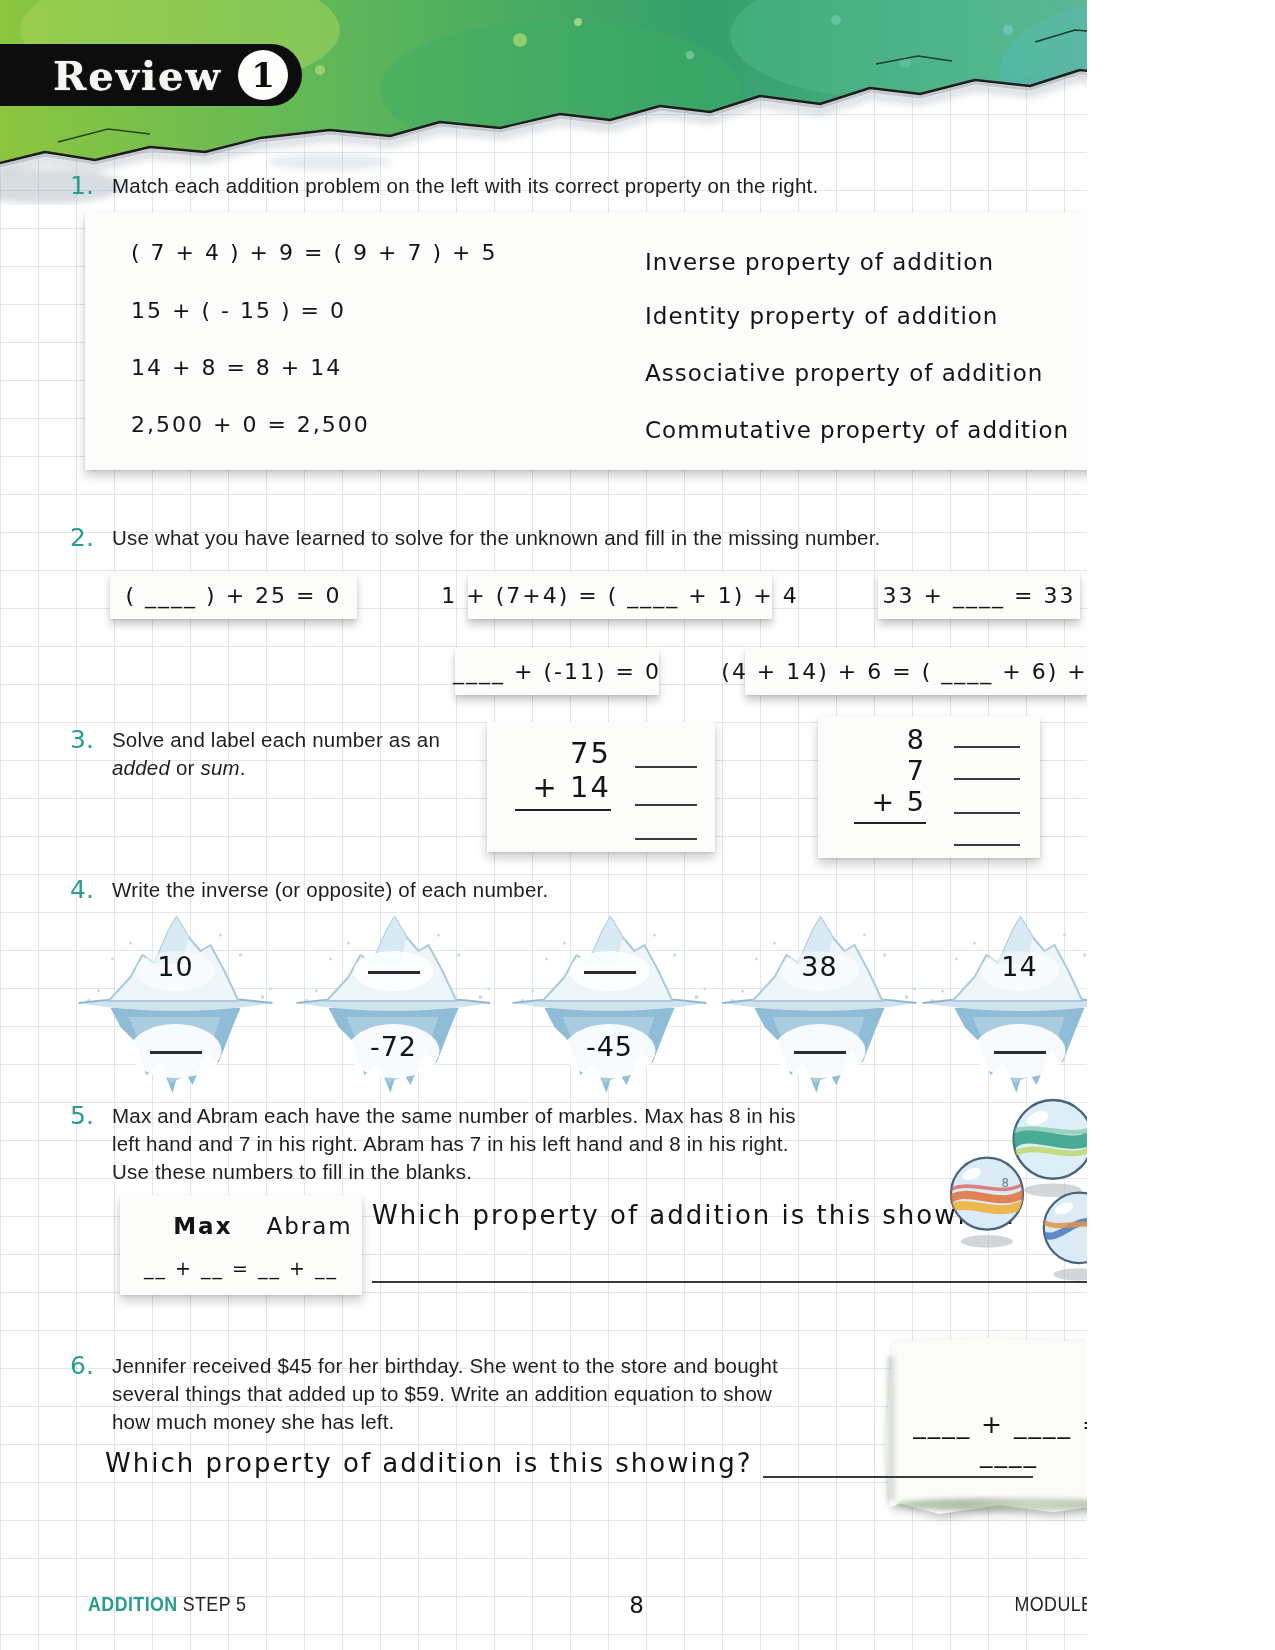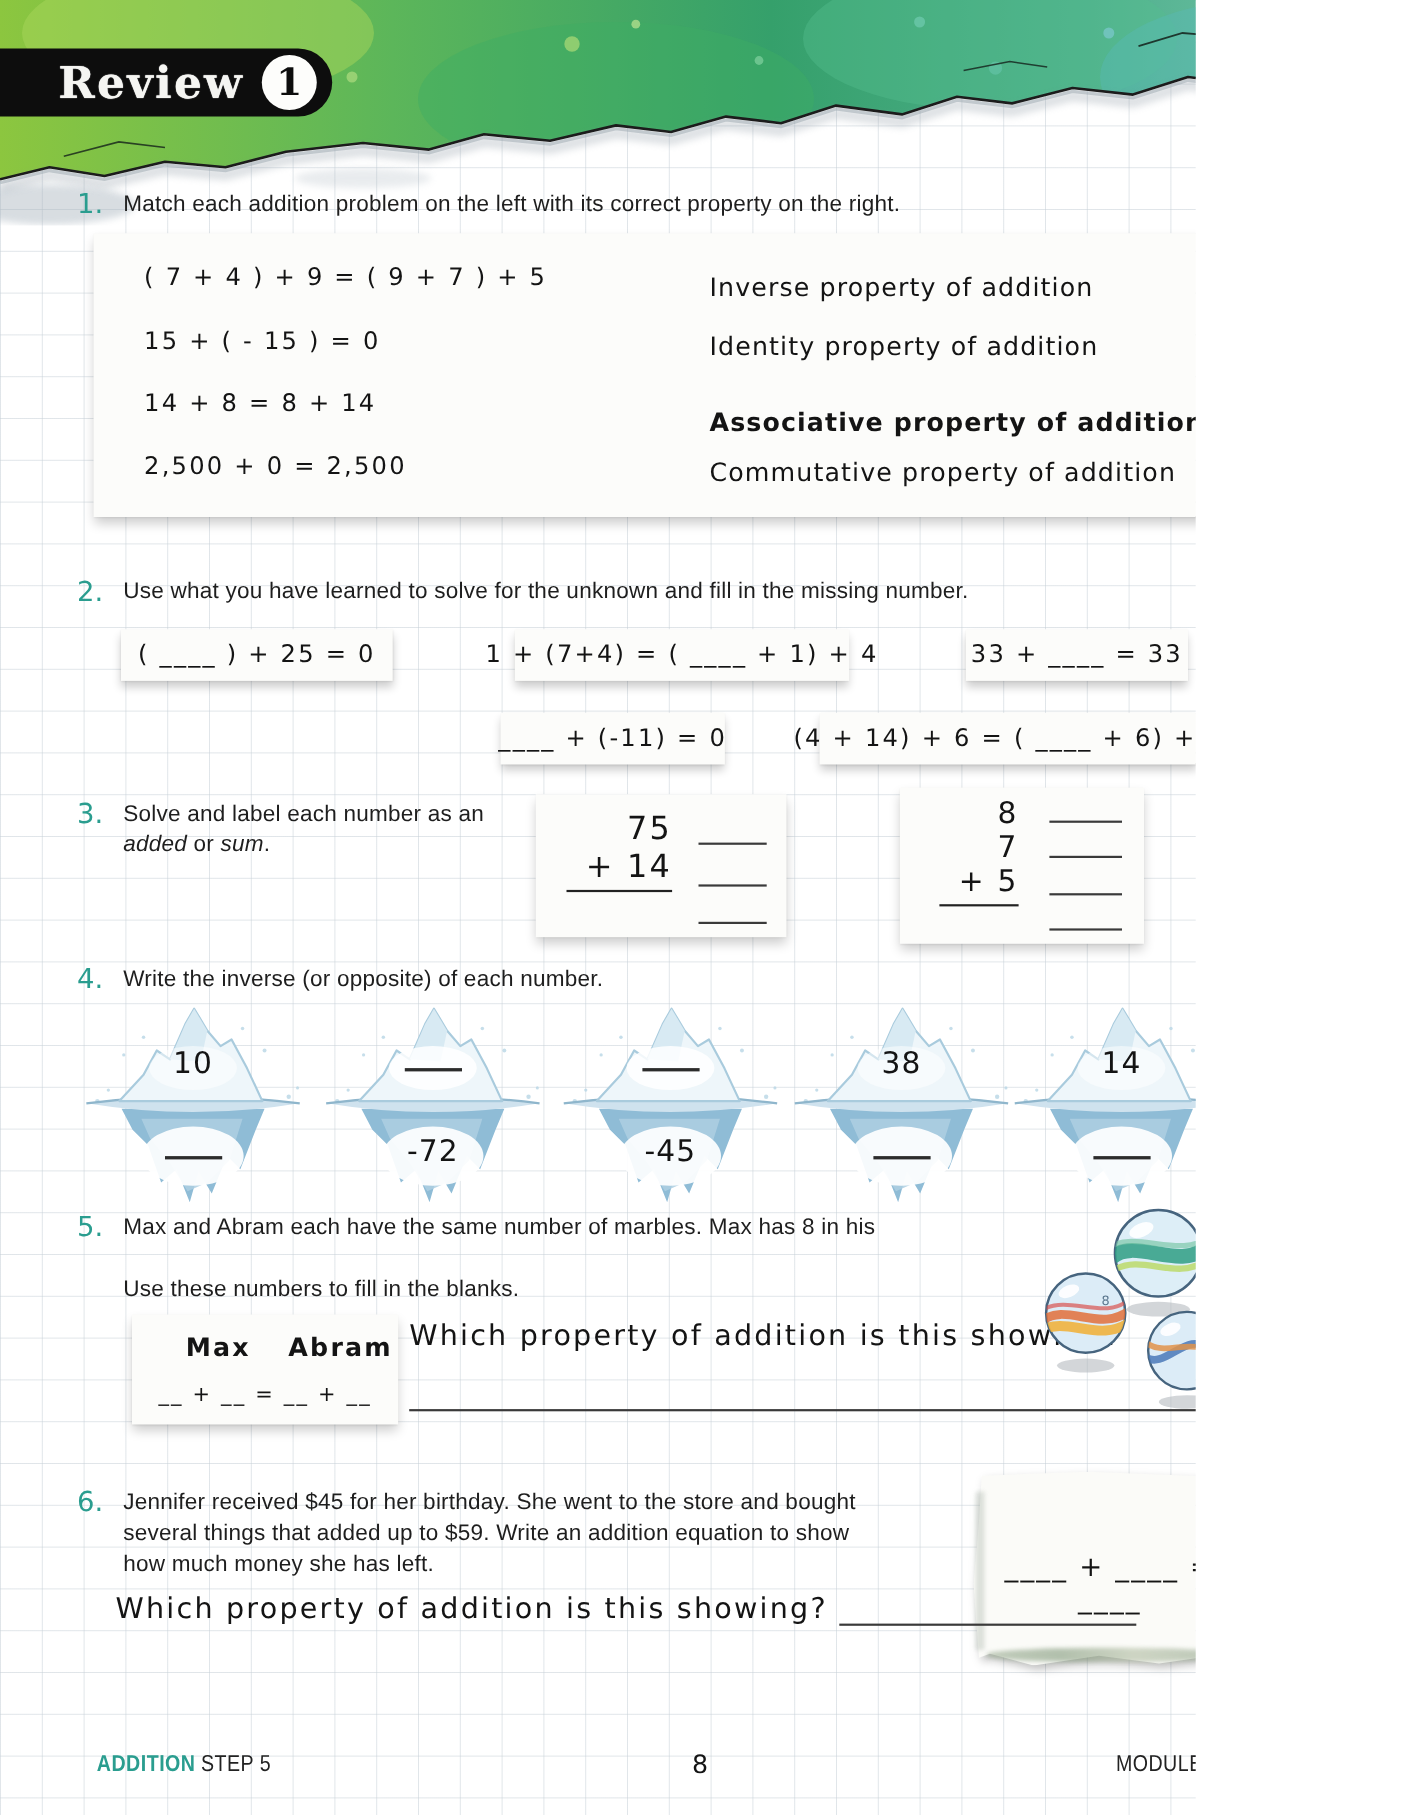--- a/index.html
+++ b/index.html
@@ -148,21 +148,21 @@
     <span class="qnum">1.</span>
     <span class="qtext">Match each addition problem on the left with its correct property on the right.</span>
   </div>
   <div class="card" style="left:85px; top:212px; width:1052px; height:258px;">
     <div class="q1-eq hand" style="top:28px;">( 7 + 4 ) + 9  =  ( 9 + 7 ) + 5</div>
     <div class="q1-eq hand" style="top:86px;">15 + ( - 15 )  =  0</div>
     <div class="q1-eq hand" style="top:143px;">14 + 8  =  8 + 14</div>
     <div class="q1-eq hand" style="top:200px;">2,500 + 0  =  2,500</div>
     <div class="q1-prop hand" style="top:37px;">Inverse property of addition</div>
     <div class="q1-prop hand" style="top:91px;">Identity property of addition</div>
-    <div class="q1-prop hand" style="top:160px;font-weight:bold;">Associative property of addition</div>
+    <div class="q1-prop hand" style="top:148px;">Associative property of addition</div>
     <div class="q1-prop hand" style="top:205px;">Commutative property of addition</div>
   </div>
 
   <div class="qrow" style="top:524px;">
     <span class="qnum">2.</span>
     <span class="qtext">Use what you have learned to solve for the unknown and fill in the missing number.</span>
   </div>
   <div class="q2-box hand" style="left:110px; top:572px; width:235px; height:47px;">( ____ ) + 25 = 0</div>
   <div class="q2-box hand" style="left:468px; top:572px; width:292px; height:47px;">1 + (7+4) = ( ____ + 1) + 4</div>
   <div class="q2-box hand" style="left:878px; top:572px; width:190px; height:47px;">33 + ____ = 33</div>
@@ -321,29 +321,29 @@
       <ellipse cx="105" cy="66" rx="40" ry="20" fill="#ffffff" opacity=".5"></ellipse>
     </svg>
     <div class="ib-top"><span class="ib-label">14</span></div>
     <div class="ib-bottom"><span class="ib-label"></span></div>
   </div>
 
   <div class="qrow" style="top:1102px;">
     <span class="qnum">5.</span>
     <span class="qtext">
       <span>Max and Abram each have the same number of marbles. Max has 8 in his</span><br>
-      <br>
+      <span>left hand and 7 in his right. Abram has 7 in his left hand and 8 in his right.</span><br>
       <span>Use these numbers to fill in the blanks.</span>
     </span>
   </div>
 
   <div class="card" style="left:120px; top:1195px; width:242px; height:100px;">
     <div style="position:absolute; top:18px; left:0; right:0; display:flex; justify-content:center; gap:34px;padding-left:44px;">
       <span class="hand" style="font-size:23px; font-weight:600;">Max</span>
-      <span class="hand" style="font-size:23px; font-weight:700;">Abram</span>
+      <span class="hand" style="font-size:23px; font-weight:400;">Abram</span>
     </div>
     <div class="hand" style="position:absolute; top:62px; left:0; right:0; text-align:center; font-size:19px;">__ + __ = __ + __</div>
   </div>
 
   <div class="hand" style="position:absolute; left:372px; top:1200px; font-size:26px;">Which property of addition is this showing?</div>
   <div class="ans-line" style="left:372px; top:1281px; width:760px;"></div>
 
   <div class="marble" style="left:1005px; top:1095px;">
     <svg width="96" height="104" viewBox="0 0 100 108">
       <defs>

